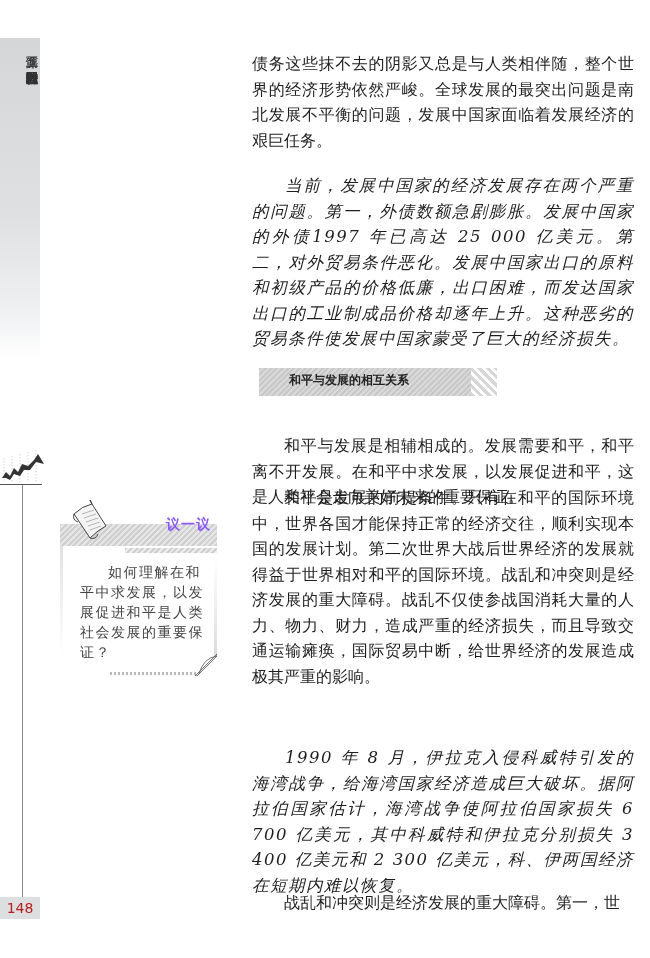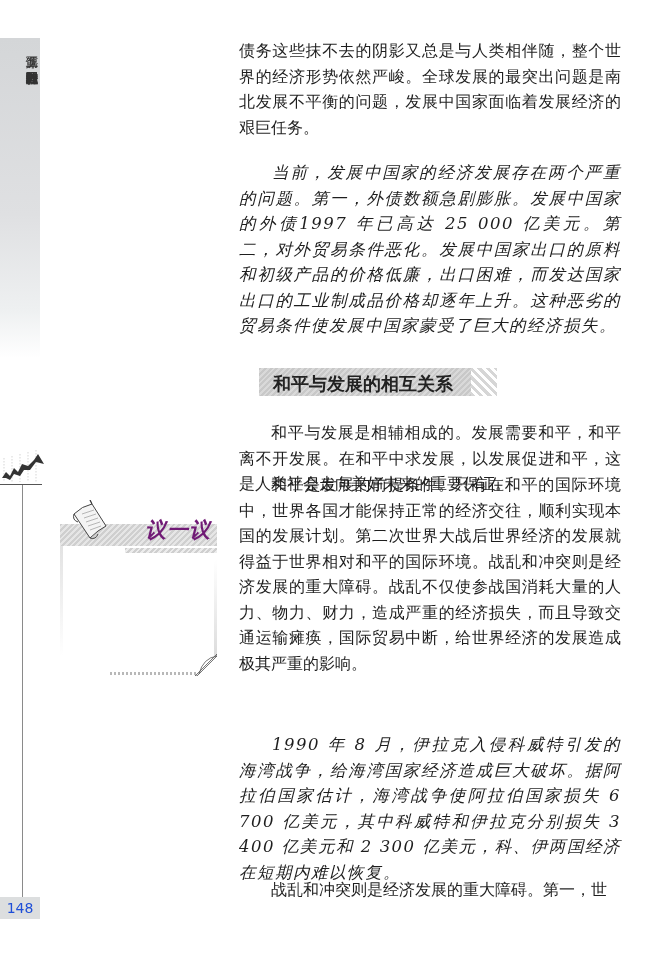--- a/index.html
+++ b/index.html
@@ -18,44 +18,44 @@
       font-size: 12.5px; line-height: 15.5px; color: #333;
       writing-mode: vertical-rl; text-orientation: upright; letter-spacing: 0px;
     }
     .side-title .gap { display: inline-block; height: 16px; }
     .deco-chart { position: absolute; left: 0px; top: 448px; width: 48px; height: 34px; }
     .deco-hline { position: absolute; left: 0; top: 484px; width: 42px; height: 1px; background: #555; }
     .deco-vline { position: absolute; left: 22px; top: 485px; width: 1px; height: 415px; background: #8a8a8a; }
     .page-num {
       position: absolute; left: 0; top: 897px; width: 40px; height: 22px;
       background: #dcdedf; font-family: "DejaVu Sans", "Liberation Sans", sans-serif;
-      font-size: 14px; line-height: 22px; text-align: center; color: #1d4ed8;
+      font-size: 14px; line-height: 22px; text-align: center; color: #b91c1c;
     }
 
     .para {
-      position: absolute; left: 237px; width: 382px; margin: 2px;
+      position: absolute; left: 237px; width: 382px; margin: 15px;
       font-size: 16.5px; line-height: 25.5px; text-align: justify; text-align-last: left;
     }
     .para.sans { font-family: "DejaVu Sans", "Liberation Sans", sans-serif; font-size: 16px; }
     .para.kai { letter-spacing: 1.5px; font-style: italic; }
     .indent { text-indent: 2em; }
     .bold { font-weight: normal; font-family: "DejaVu Sans", "Liberation Sans", sans-serif; }
 
     .section-head {
       position: absolute; left: 259px; top: 368px; width: 212px; height: 28px;
       background: repeating-linear-gradient(135deg, #c8c8c8 0 2px, #d9d9d9 2px 4px);
     }
     .section-head::after {
       content: ""; position: absolute; right: -26px; top: 0; width: 26px; height: 28px;
       background: repeating-linear-gradient(45deg, #d6d6d6 0 3px, #ffffff 3px 6px);
     }
     .section-head span {
-      position: absolute; left: 14px; top: 4px;
+      position: absolute; left: 30px; top: 4px;
       font-family: "DejaVu Sans", "Liberation Sans", sans-serif; font-weight: bold;
-      font-size: 18px; color: #222;
+      font-size: 12px; color: #222;
     }
 
     .discuss {
       position: absolute; left: 60px; top: 500px; width: 157px; height: 168px;
     }
     .discuss-band {
       position: absolute; left: 0; top: 24px; width: 157px; height: 22px;
       background: repeating-linear-gradient(135deg, #cfcfcf 0 2px, #e6e6e6 2px 4px);
     }
     .discuss-band2 {
@@ -65,22 +65,22 @@
     .discuss-leftedge {
       position: absolute; left: 0; top: 46px; width: 3px; height: 110px;
       background: linear-gradient(180deg, #e2e2e2, #ffffff);
     }
     .discuss-rightedge {
       position: absolute; right: 0; top: 60px; width: 3px; height: 96px;
       background: linear-gradient(180deg, #ffffff, #dcdcdc);
     }
     .discuss-title {
       position: absolute; right: 6px; top: 16px;
-      font-family: "DejaVu Serif", "Liberation Serif", serif; font-weight: bold; font-style: italic;
-      font-size: 21px; color: #701a75; letter-spacing: 1px;
+      font-family: "DejaVu Serif", "Liberation Serif", serif; font-weight: bold; 
+      font-size: 14px; color: #8b5cf6; letter-spacing: 1px;
     }
     .discuss-icon { position: absolute; left: 8px; top: 0px; width: 44px; height: 42px; }
     .discuss-text {
       position: absolute; left: 20px; top: 62px; width: 125px;
       font-family: "DejaVu Sans", "Liberation Sans", sans-serif; font-size: 14px;
       line-height: 20px; color: #444; letter-spacing: 1.5px;
     }
     .discuss-text .ind { text-indent: 2em; display: block; }
     .discuss-curl { position: absolute; right: 0; top: 154px; width: 22px; height: 22px; }
     .discuss-bottom {
@@ -144,18 +144,21 @@
     <g stroke="#999" stroke-width="0.7">
       <line x1="14" y1="14" x2="26" y2="10"></line>
         <line x1="16" y1="18" x2="28" y2="14"></line>
       <line x1="18" y1="22" x2="30" y2="18"></line>
         <line x1="20" y1="26" x2="32" y2="22"></line>
       <line x1="22" y1="30" x2="33" y2="26"></line>
     </g>
     <line x1="24" y1="4" x2="22" y2="0" stroke="#333" stroke-width="1.2"></line>
   </svg>
   <div class="discuss-title">议一议</div>
+  <div class="discuss-text">
+    <span class="ind">如何理解在和平中求发展，以发展促进和平是人类社会发展的重要保证？</span>
+  </div>
   <svg class="discuss-curl" viewBox="0 0 22 22">
     <path d="M22 0 L22 2 L2 22 L0 22 Z" fill="#f0f0f0" stroke="#555" stroke-width="0.8"></path>
     <path d="M22 2 Q8 4 4 20" fill="none" stroke="#555" stroke-width="0.8"></path>
   </svg>
   <div class="discuss-bottom"></div>
 </div>
 
 </body></html>

